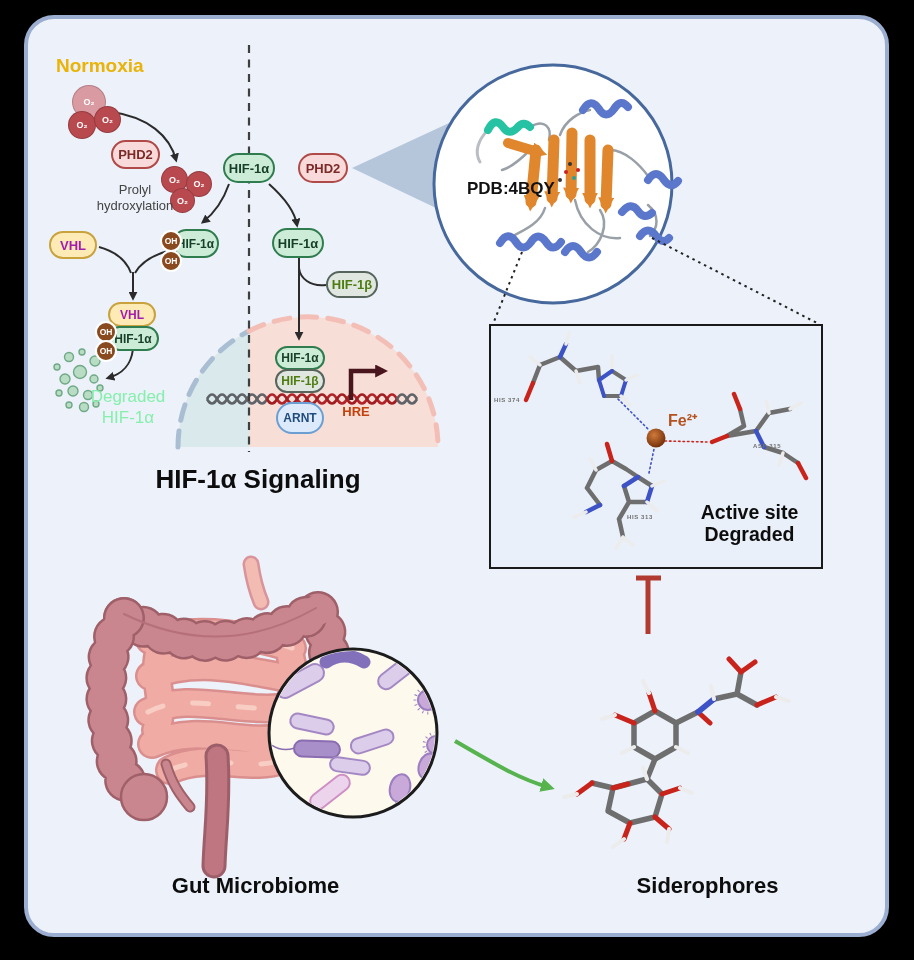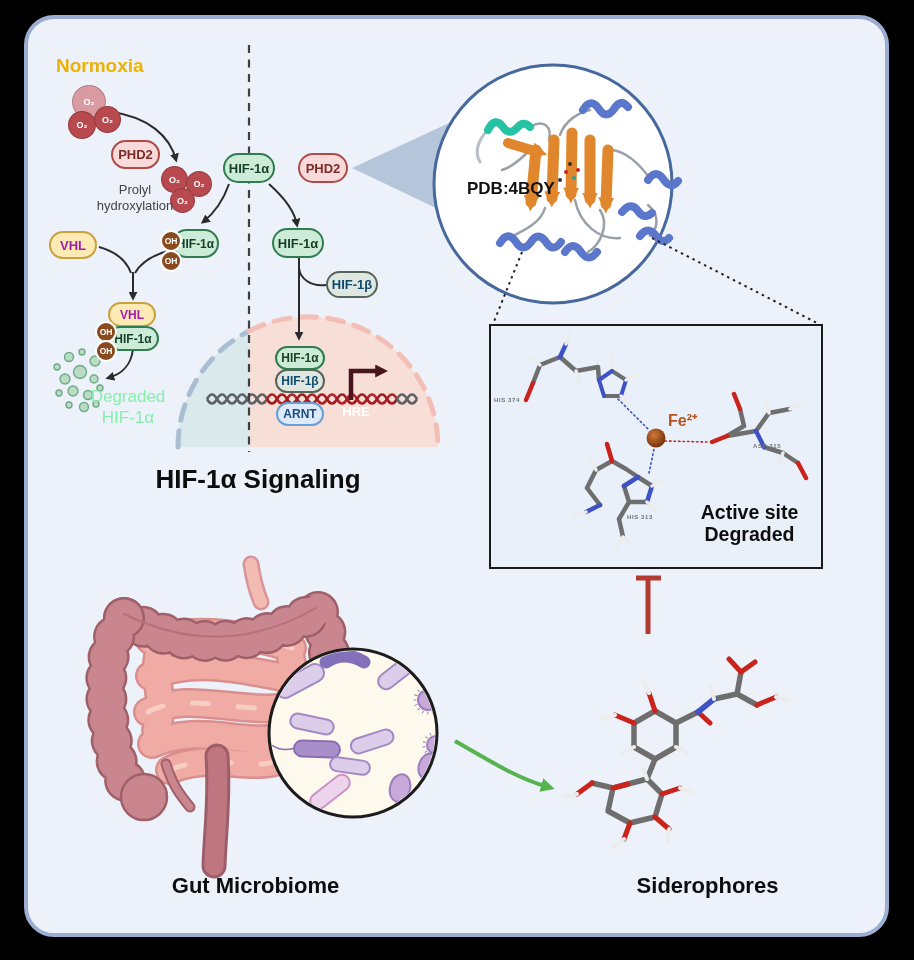--- a/index.html
+++ b/index.html
@@ -7,21 +7,21 @@
          font-family:"Liberation Sans",sans-serif;}
   #panel{position:absolute;left:24px;top:15px;width:865px;height:922px;box-sizing:border-box;
          background:#ecf1fa;border:4px solid #9badd0;border-radius:30px;}
   svg{position:absolute;left:0;top:0;}
   .txt{position:absolute;color:#111;}
   .pill{position:absolute;display:flex;align-items:center;justify-content:center;
         border-radius:16px;font-weight:700;font-size:13px;box-sizing:border-box;line-height:1;}
   .green{background:#cdecd8;border:2px solid #2f7d4f;color:#163f28;}
   .pink{background:#f8dada;border:2px solid #b04a48;color:#7c2a28;}
   .yellow{background:#fdeab5;border:2px solid #c9a23e;color:#a21caf;}
-  .grayg{background:#e0e7e1;border:2px solid #55655b;color:#0c4a6e;}
+  .grayg{background:#e0e7e1;border:2px solid #55655b;color:#4d7c0f;}
   .blue{background:#ddeafc;border:2px solid #6b9fd4;color:#1f4b7c;}
   .o2{position:absolute;border-radius:50%;background:#b8494e;color:#fff;font-size:9px;
       font-weight:700;display:flex;align-items:center;justify-content:center;
       border:1px solid rgba(0,0,0,0.18);}
   .o2.light{background:#d99aa2;}
   .oh{position:absolute;width:22px;height:22px;border-radius:50%;background:#8a4a1f;color:#fff;
       font-size:8.5px;font-weight:700;display:flex;align-items:center;justify-content:center;
       border:2px solid #fff;box-sizing:border-box;margin-top:8px;}
   .ctr{text-align:center;}
 </style>
@@ -295,22 +295,22 @@
   <div class="oh" style="left:95px;top:313px;">OH</div>
   <div class="oh" style="left:95px;top:332px;">OH</div>
 
   <div class="txt ctr" style="left:70px;top:386px;width:116px;font-size:17px;color:#86efac;line-height:1.25;">
     <div>Degraded</div>
     <div>HIF-1α</div>
   </div>
 
   <div class="pill green" style="left:275px;top:346px;width:50px;height:24px;font-size:12px;">HIF-1α</div>
   <div class="pill grayg" style="left:275px;top:369px;width:50px;height:24px;font-size:12px;">HIF-1β</div>
-  <div class="pill blue" style="left:276px;top:402px;width:48px;height:24px;font-size:12px;text-align:center;">ARNT</div>
-  <div class="txt ctr" style="left:335px;top:404px;width:42px;font-size:13px;font-weight:700;color:#ffffff;">HRE</div>
+  <div class="pill blue" style="left:276px;top:402px;width:48px;height:32px;font-size:12px;text-align:center;">ARNT</div>
+  <div class="txt ctr" style="left:335px;top:404px;width:42px;font-size:13px;font-weight:700;color:#c2410c;">HRE</div>
 
   <div class="txt ctr" style="left:133px;top:464px;width:250px;font-size:26px;font-weight:800;color:#0d0d0d;">HIF-1α Signaling</div>
 
   <div class="txt" style="left:451px;top:179px;font-size:17px;font-weight:800;margin-left:16px;">PDB:4BQY</div>
 
   <div class="txt" style="left:668px;top:409px;font-size:16px;font-weight:800;color:#b5521e;">Fe²⁺</div>
   <div class="txt" style="left:494px;top:397px;font-size:6px;font-weight:700;color:#6f6f6f;letter-spacing:0.6px;">HIS 374</div>
   <div class="txt" style="left:753px;top:443px;font-size:6px;font-weight:700;color:#6f6f6f;letter-spacing:0.6px;">ASP 315</div>
   <div class="txt" style="left:627px;top:514px;font-size:6px;font-weight:700;color:#6f6f6f;letter-spacing:0.6px;">HIS 313</div>
   <div class="txt ctr" style="left:662px;top:502px;width:175px;font-size:19.5px;font-weight:800;line-height:1.12;color:#0d0d0d;">

